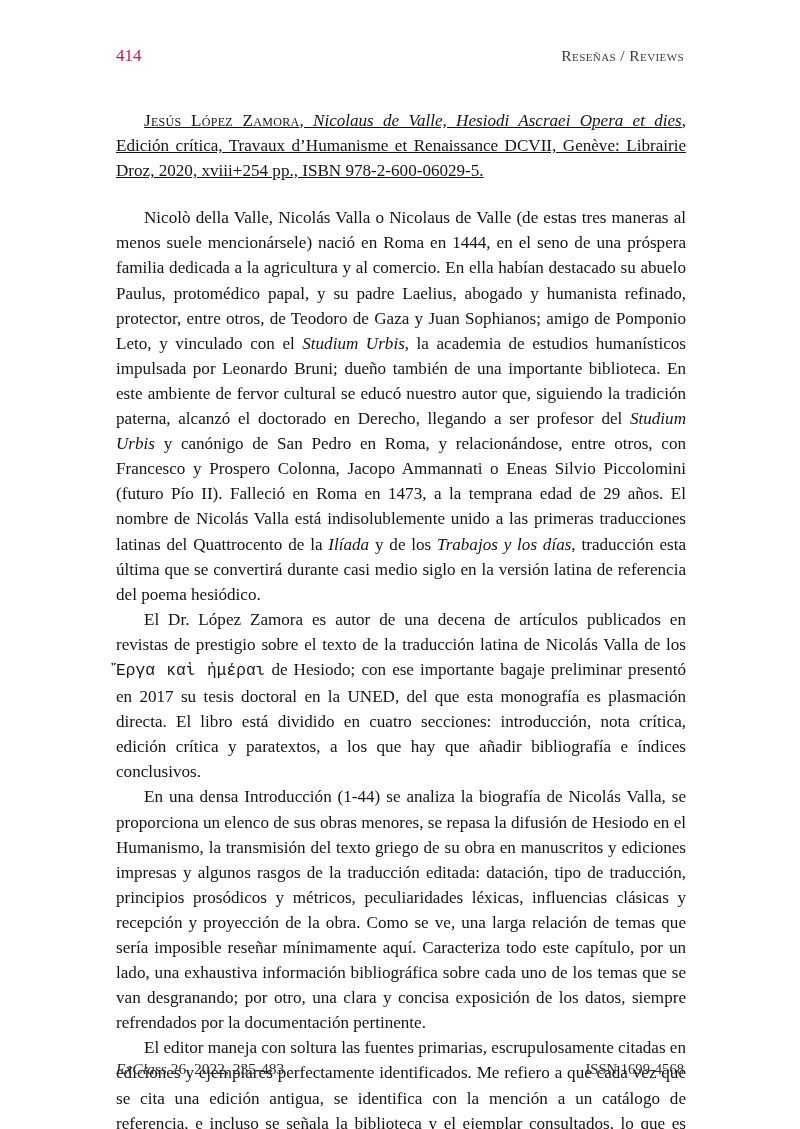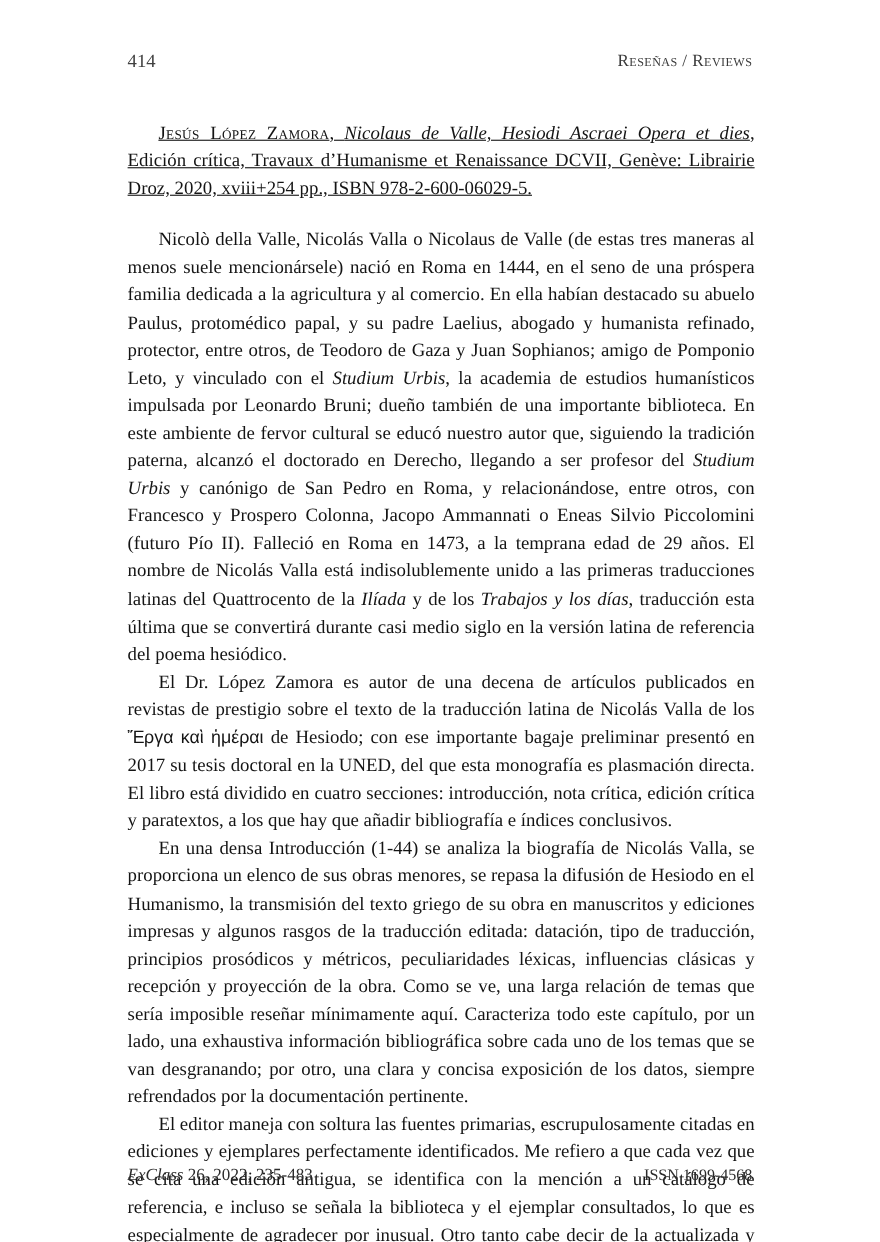--- a/index.html
+++ b/index.html
@@ -24,21 +24,21 @@
     left: 116px;
     width: 568px;
     height: 24px;
   }
   .folio {
     position: absolute;
     left: 0;
     top: 0;
     font-size: 17px;
     line-height: 24px;
-    color: #404040;
+    color: #be185d;
   }
   .head-title {
     position: absolute;
     left: 0;
     top: 0;
     width: 568px;
     text-align: right;
     font-size: 15.5px;
     line-height: 24px;
     font-variant: small-caps;
@@ -72,21 +72,21 @@
   }
 
   .sc {
     font-variant: small-caps;
     letter-spacing: 0.3px;
   }
   .it {
     font-style: italic;
   }
   .grk {
-    font-family: Liberation Sans, sans-serif;
+    font-family: Liberation Mono, monospace;
     font-size: 16.2px;
   }
 
   
   .footer {
     position: absolute;
     left: 116px;
     top: 1057px;
     width: 568px;
     height: 24px;

